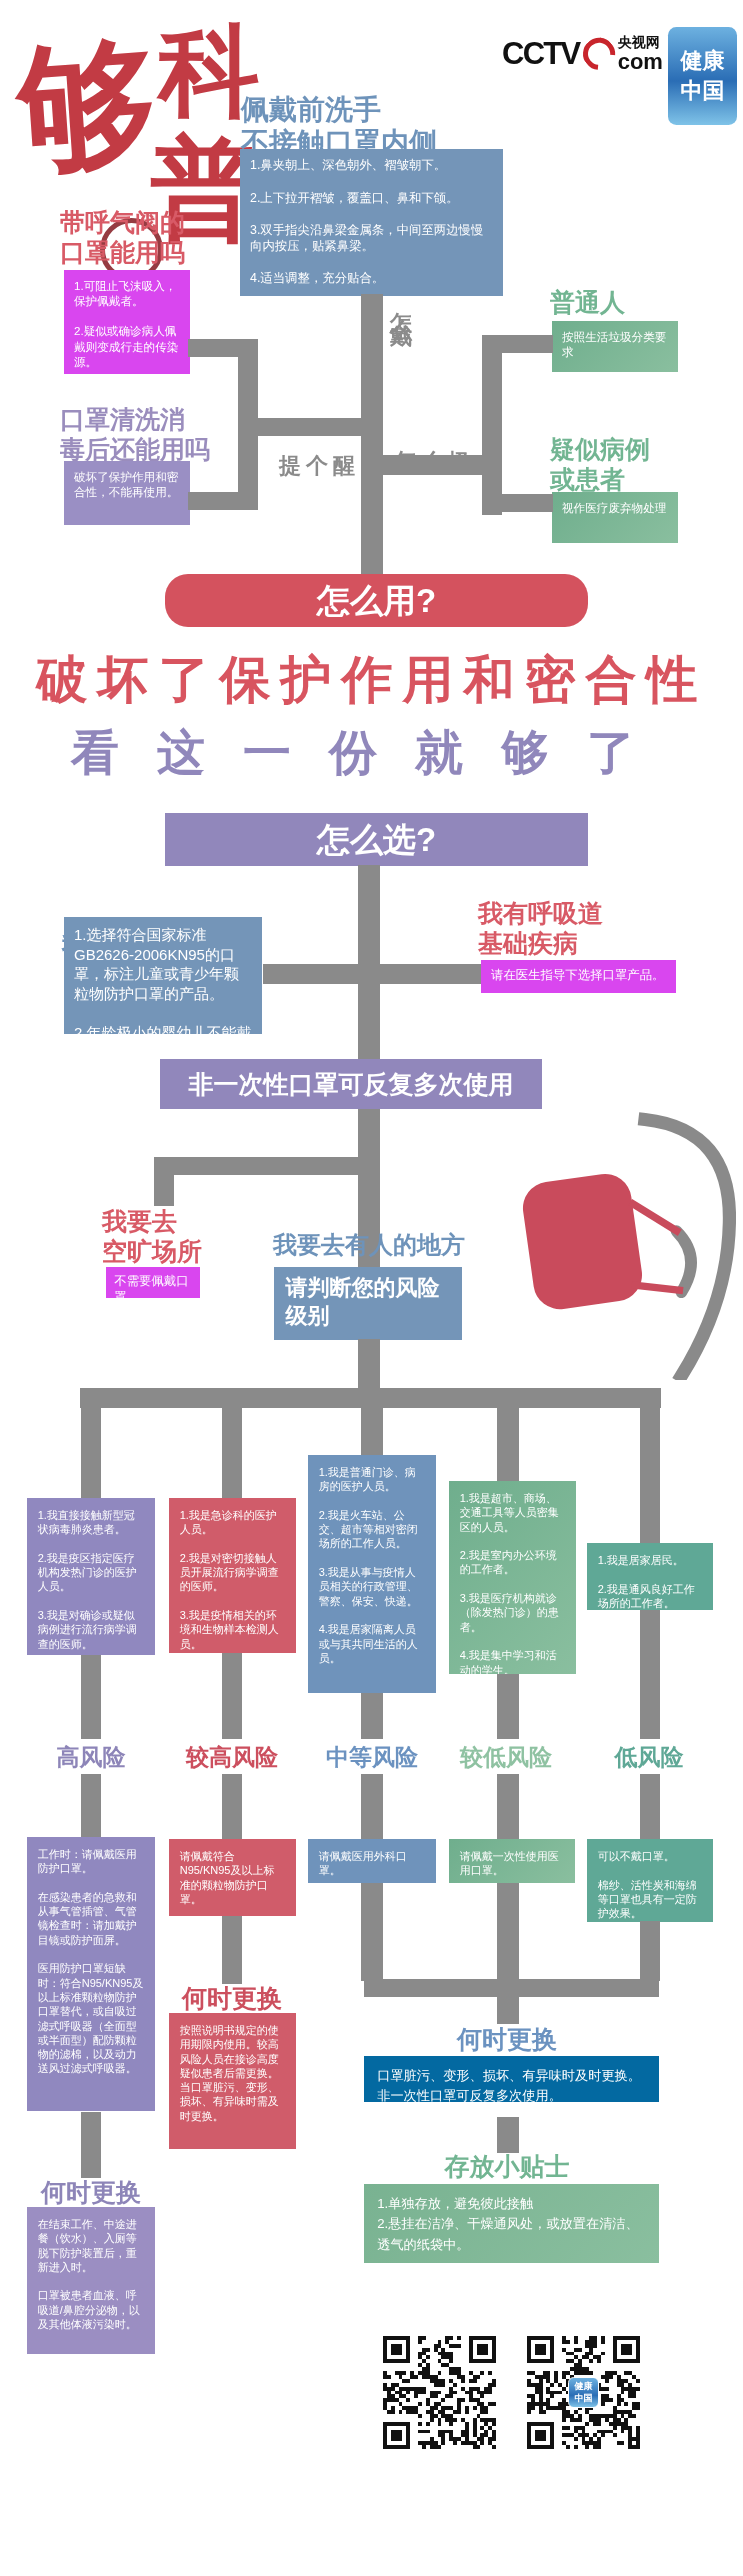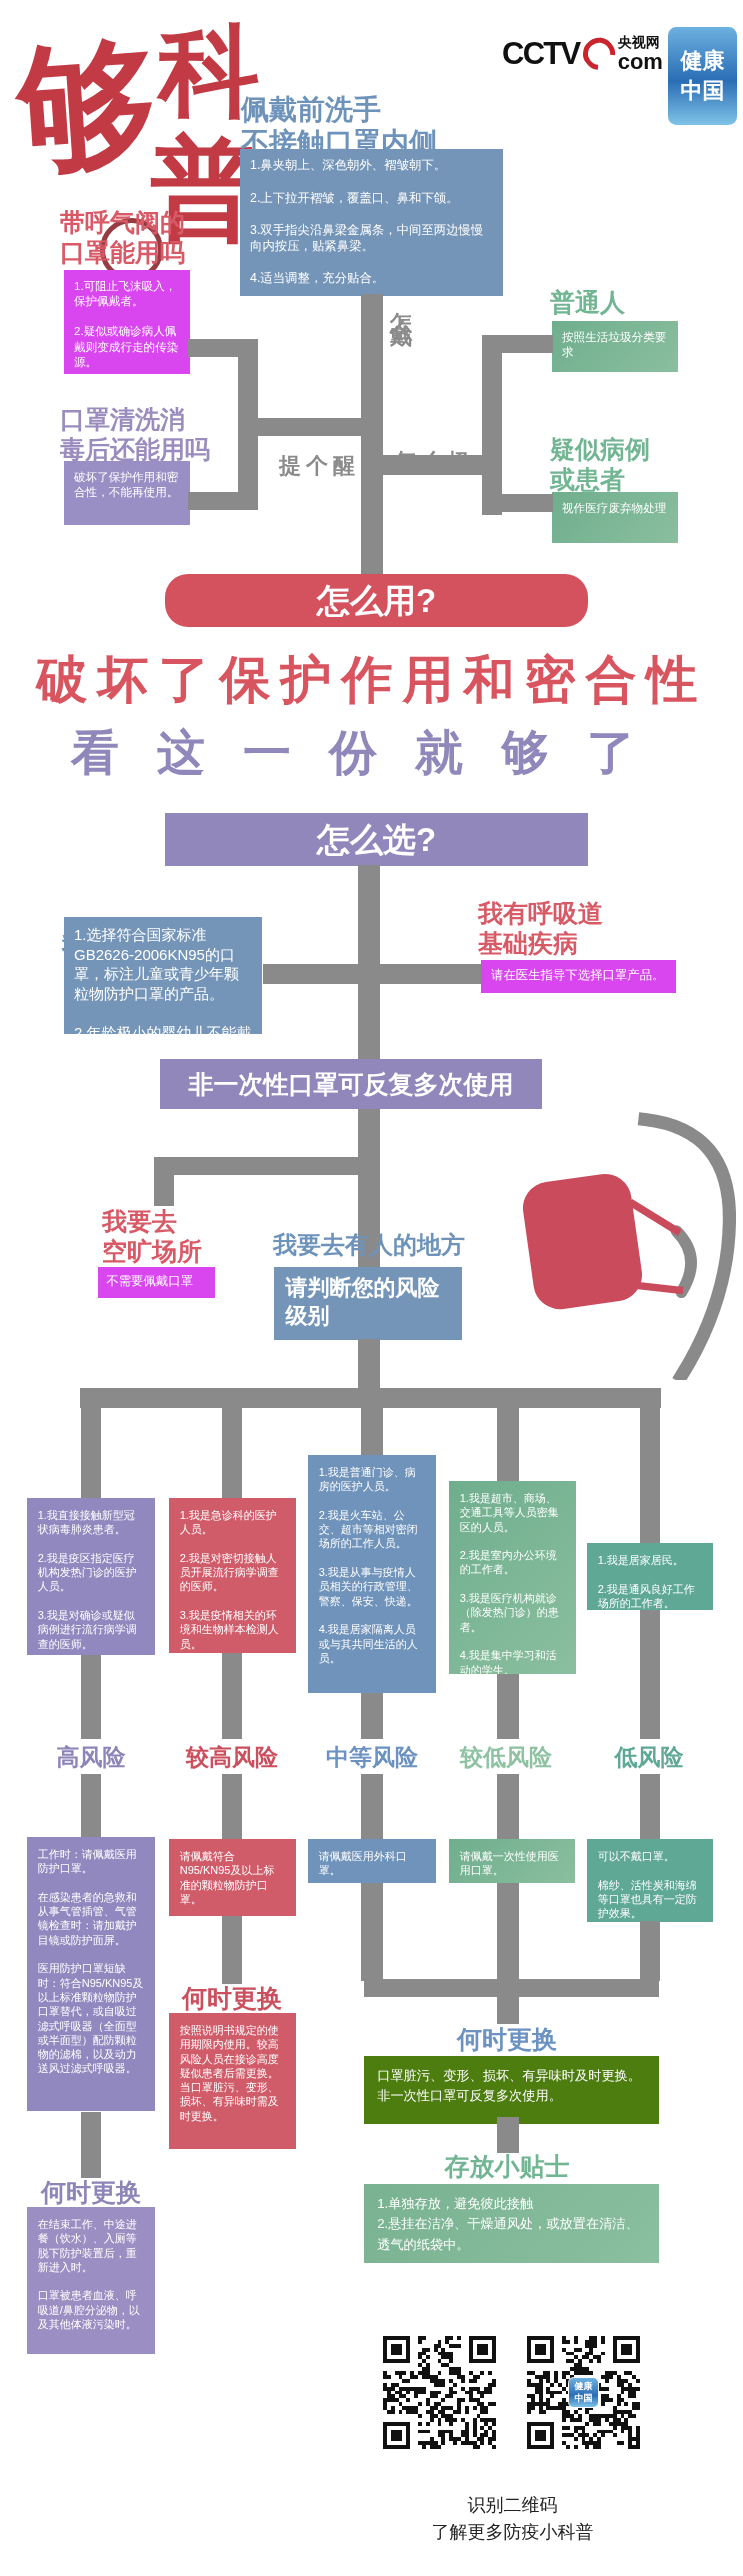--- a/index.html
+++ b/index.html
@@ -115,21 +115,21 @@
 
   <div class="banner" style="left:160px;top:1059px;width:382px;height:50px;line-height:50px;font-size:25px;background:#9187bb;">非一次性口罩可反复多次使用</div>
 
   <div class="bar" style="left:358px;top:1109px;width:21.5px;height:66px;"></div>
   <div class="bar" style="left:154px;top:1157px;width:226px;height:18px;"></div>
   <div class="bar" style="left:154px;top:1175px;width:20px;height:31px;"></div>
   <div class="bar" style="left:358px;top:1175px;width:21.5px;height:93px;"></div>
 
   <div class="title t-red" style="left:102px;top:1207px;font-size:25px;">我要去
 空旷场所</div>
-  <div class="box bg-red" style="left:98px;top:1267px;width:117px;height:31px;font-size:12.4px;padding:5.8px 8.3px;">不需要佩戴口罩</div>
+  <div class="box bg-red" style="left:106px;top:1267px;width:94px;height:31px;font-size:12.4px;padding:5.8px 8.3px;">不需要佩戴口罩</div>
 
   <div class="title t-blue" style="left:273px;top:1231px;font-size:24px;">我要去有人的地方</div>
   <div class="box bg-blue" style="left:274px;top:1267px;width:188px;height:73px;font-size:22px;font-weight:bold;padding:6.6px 11.6px;">请判断您的风险级别</div>
 
   <svg class="abs" style="left:521px;top:1107px;" width="215" height="273" viewBox="0 0 260 330">
     <path d="M 150 15 q 105 12 102 125 q -2 95 -58 185" fill="none" stroke="#8a8a8a" stroke-width="16" stroke-linecap="square"></path>
     <path d="M 188 150 q 32 32 6 74" fill="none" stroke="#8a8a8a" stroke-width="14" stroke-linecap="round"></path>
     <g transform="rotate(-8 75 160)">
       <rect x="8" y="85" width="132" height="155" rx="32" fill="#c94b5c"></rect>
     </g>
@@ -206,21 +206,21 @@
   <div class="bar" style="left:222px;top:1916px;width:20px;height:68px;"></div>
   <div class="lbl t-hred" style="left:166px;top:1982px;width:132px;font-size:25px;">何时更换</div>
   <div class="box who" style="left:169px;top:2013px;width:127px;height:136px;background:#d05c6a;">按照说明书规定的使用期限内使用。较高风险人员在接诊高度疑似患者后需更换。当口罩脏污、变形、损坏、有异味时需及时更换。</div>
 
   <div class="bar" style="left:361px;top:1883px;width:21.5px;height:98px;"></div>
   <div class="bar" style="left:497px;top:1883px;width:21.5px;height:98px;"></div>
   <div class="bar" style="left:640px;top:1921px;width:20px;height:60px;"></div>
   <div class="bar" style="left:364px;top:1979px;width:295px;height:18px;"></div>
   <div class="bar" style="left:497px;top:1997px;width:21.5px;height:27px;"></div>
   <div class="lbl t-mblue" style="left:441px;top:2023px;width:132px;font-size:25px;">何时更换</div>
-  <div class="box" style="left:364px;top:2056px;width:295px;height:68px;font-size:13.2px;background:#4d7c0f;padding:10px 13.2px;line-height:1.5;">口罩脏污、变形、损坏、有异味时及时更换。
+  <div class="box" style="left:364px;top:2056px;width:295px;height:46px;font-size:13.2px;background:#0369a1;padding:10px 13.2px;line-height:1.5;">口罩脏污、变形、损坏、有异味时及时更换。
 非一次性口罩可反复多次使用。</div>
   <div class="bar" style="left:497px;top:2117px;width:21.5px;height:36px;"></div>
 
   <div class="bar" style="left:81px;top:2112px;width:20px;height:66px;"></div>
   <div class="lbl t-lpurple" style="left:25px;top:2176px;width:132px;font-size:25px;">何时更换</div>
   <div class="box who" style="left:27px;top:2207px;width:128px;height:147px;background:#9b8ec2;">在结束工作、中途进餐（饮水）、入厕等脱下防护装置后，重新进入时。
 
 口罩被患者血液、呼吸道/鼻腔分泌物，以及其他体液污染时。</div>
 
   <div class="lbl t-green" style="left:441px;top:2150px;width:132px;font-size:25px;">存放小贴士</div>
@@ -803,17 +803,15 @@
         <rect x="15" y="28" width="1" height="1"></rect>
         <rect x="17" y="28" width="1" height="1"></rect>
         <rect x="18" y="28" width="1" height="1"></rect>
         <rect x="26" y="28" width="1" height="1"></rect>
         <rect x="27" y="28" width="1" height="1"></rect>
         <rect x="28" y="28" width="1" height="1"></rect>
       </svg>
     <div class="qr-badge">健康
 中国</div>
   </div>
-  <div class="caption">识别二维码
-了解更多防疫小科普</div>
 
 </div>
 
 
 </body></html>

